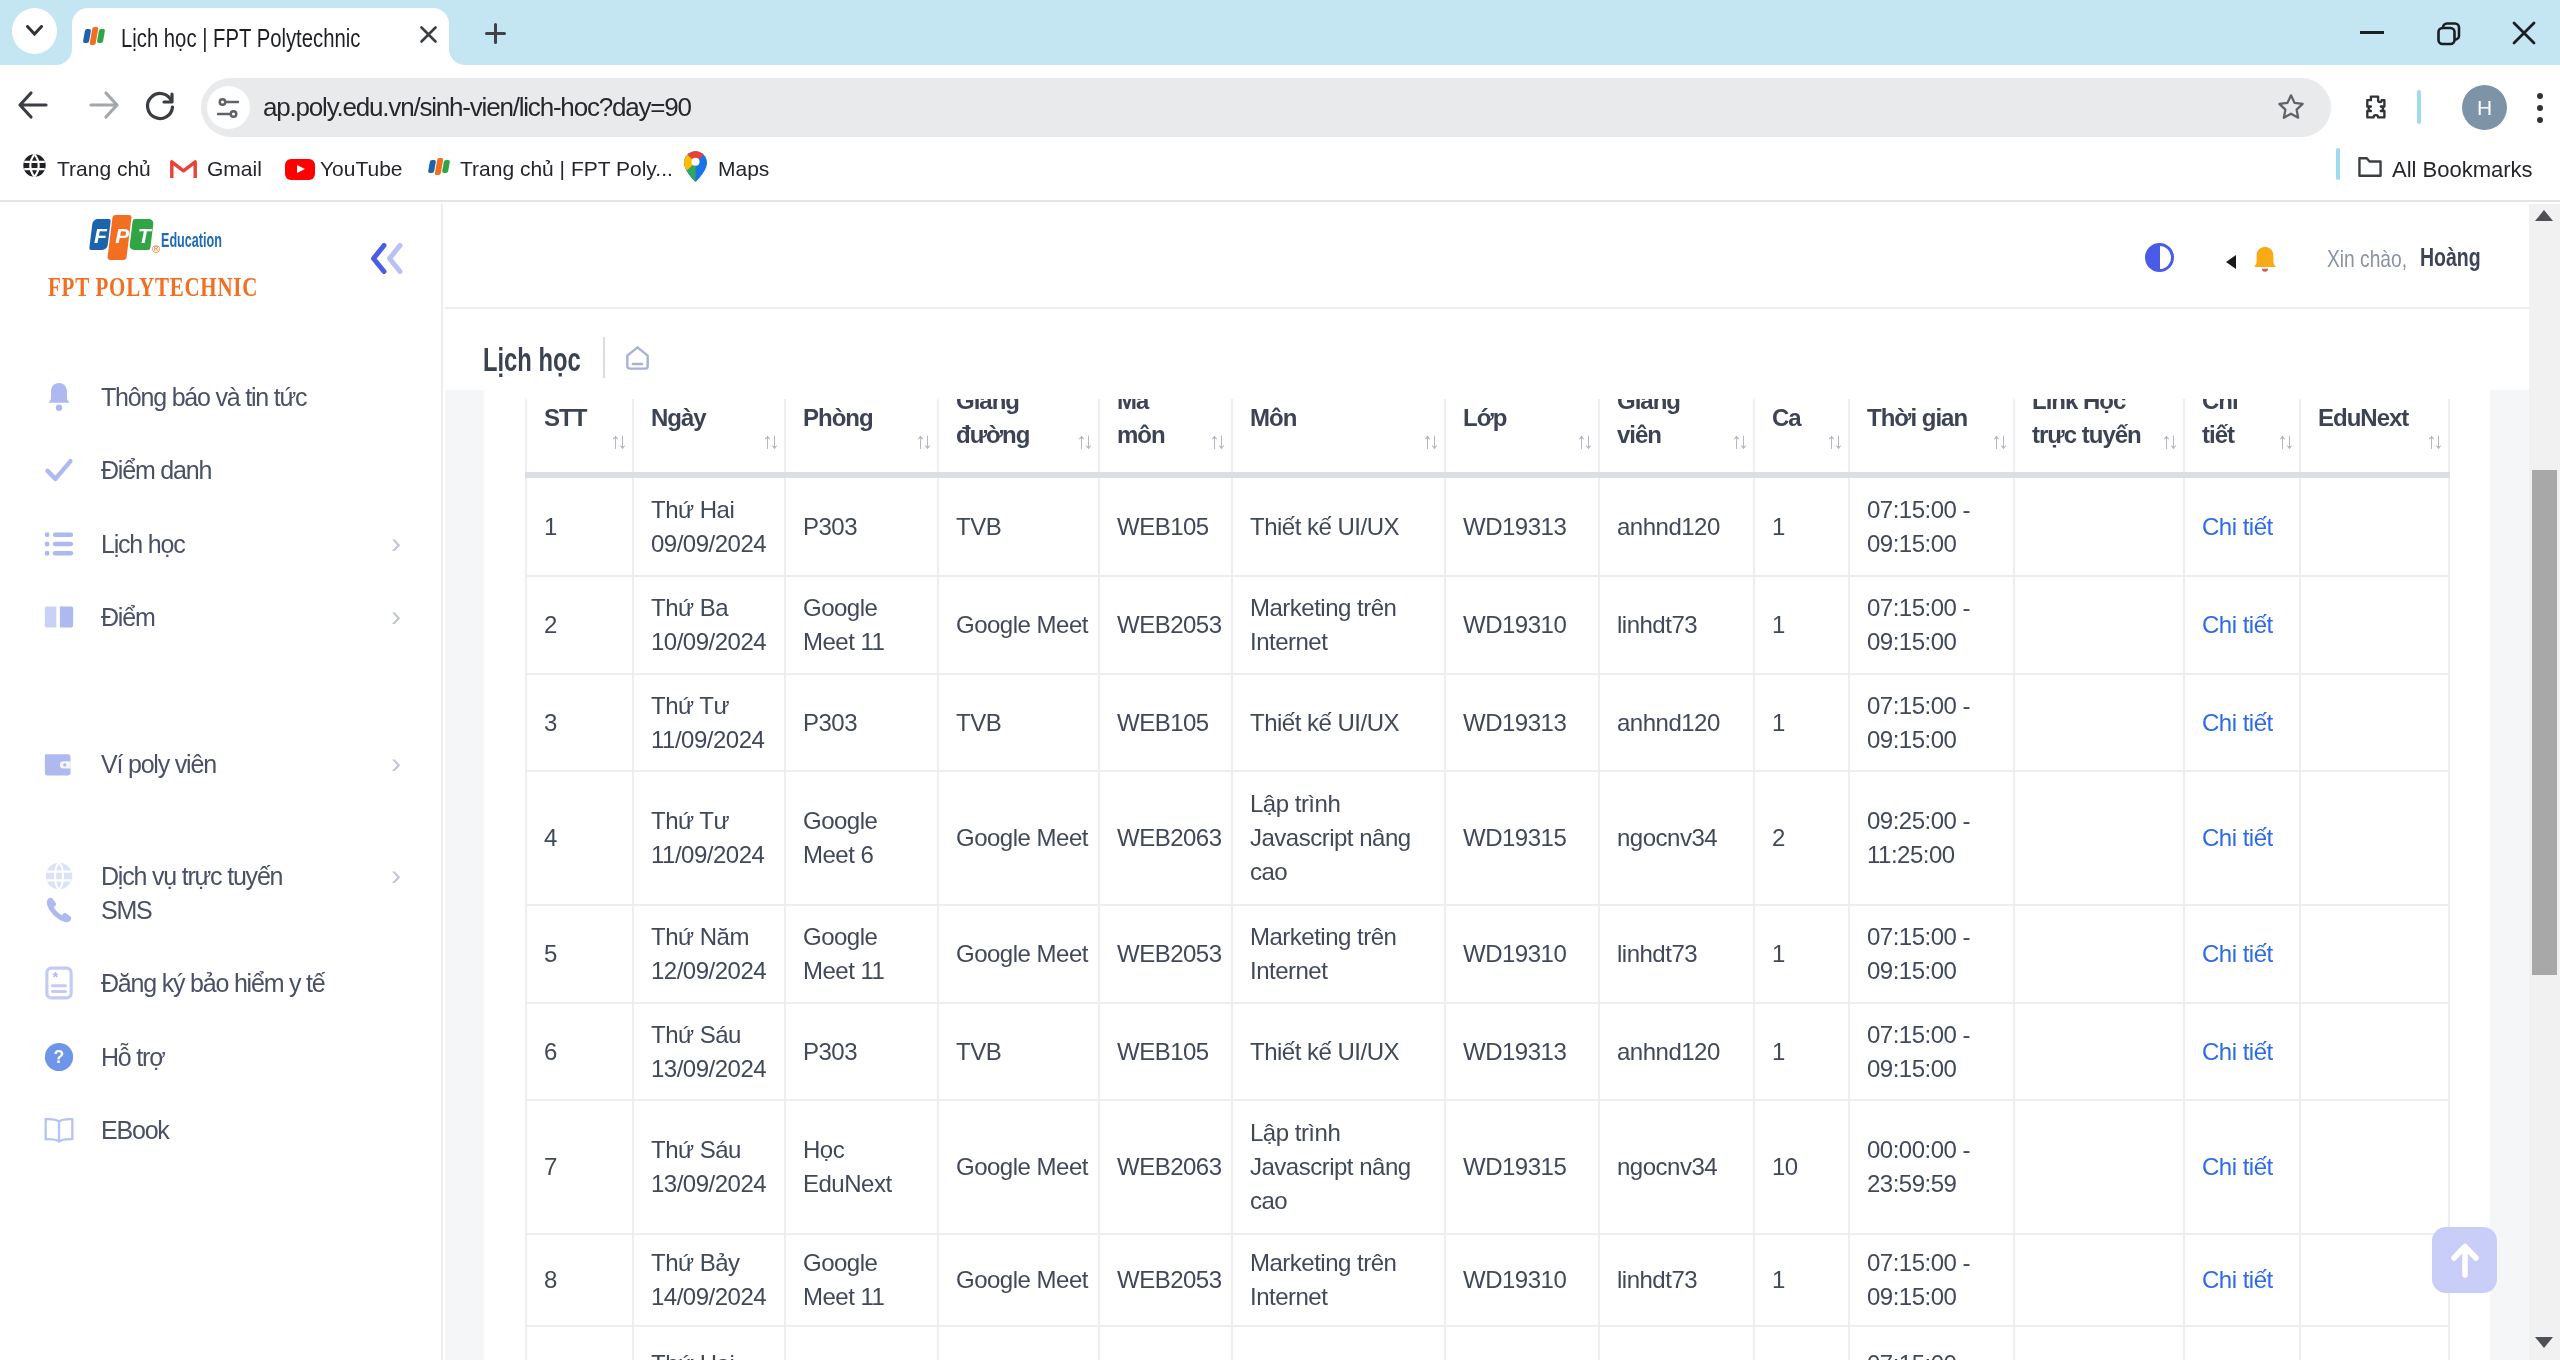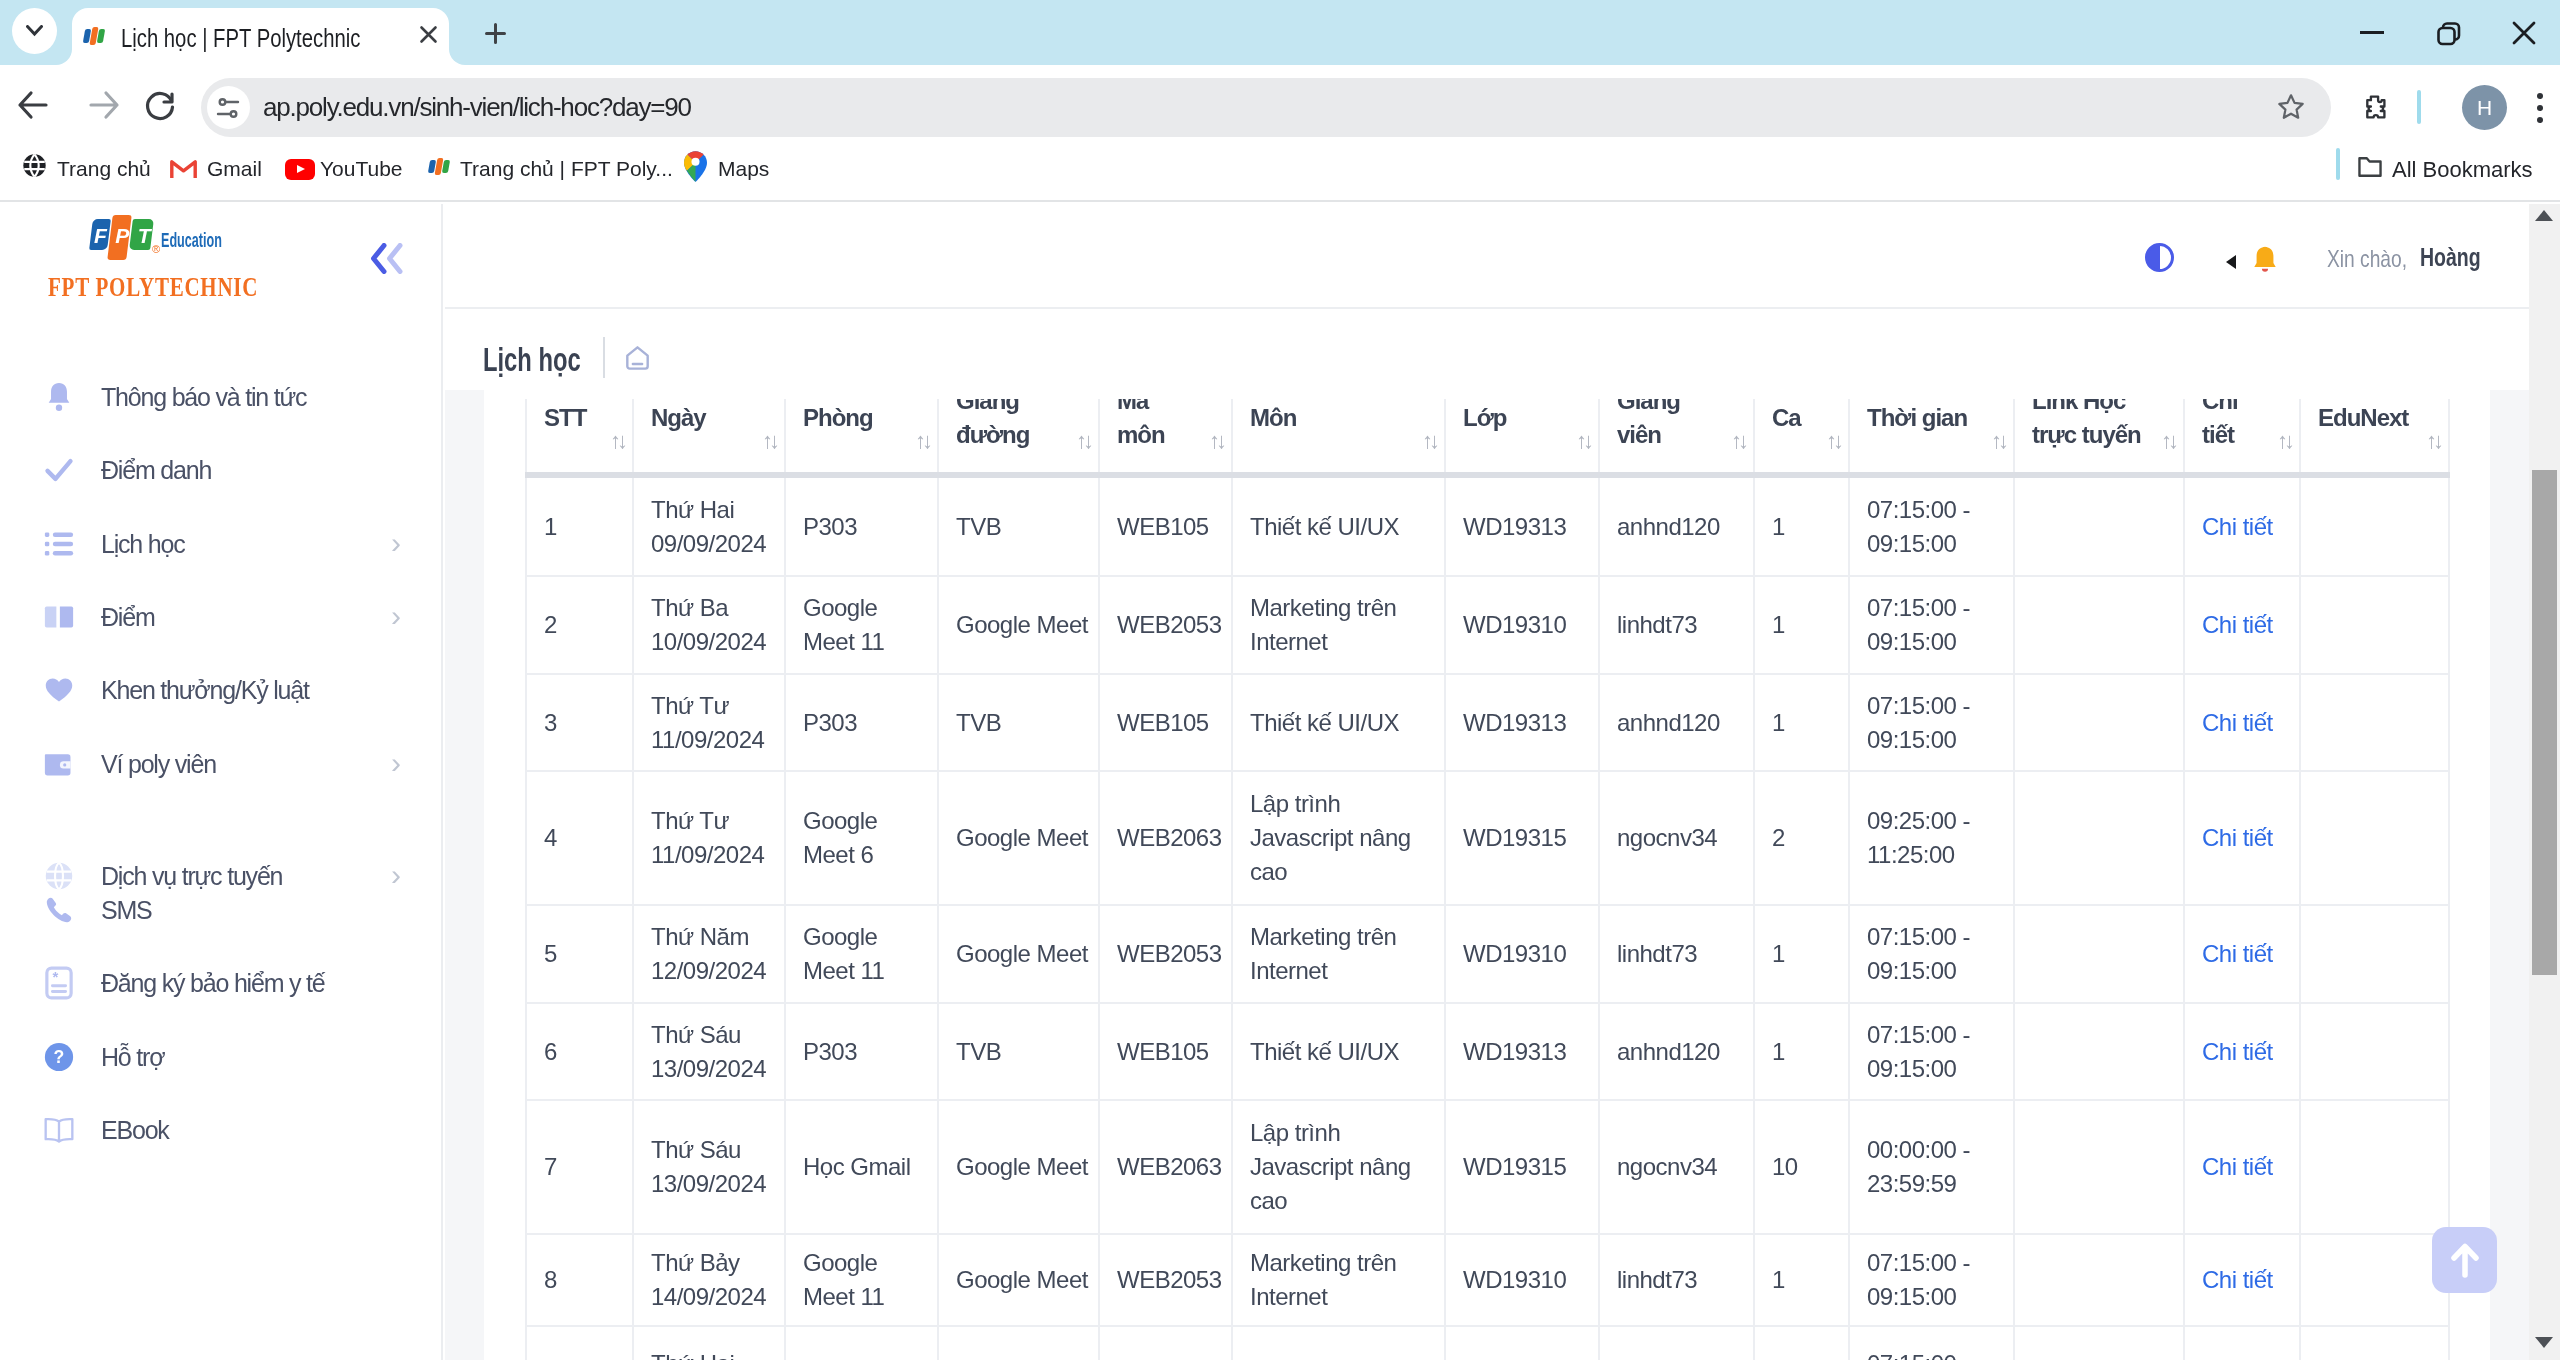--- a/index.html
+++ b/index.html
@@ -193,28 +193,20 @@
     </div>
     <div class="mi abs" style="top:579.9px">
       <span class="ic">
         <svg width="32" height="28" viewBox="0 0 34 30">
           <path d="M3 3 H14 V27 H3 a2 2 0 0 1 -2 -2 V5 a2 2 0 0 1 2 -2 Z" fill="#c9d2f5"></path>
           <path d="M18 3 H31 a2 2 0 0 1 2 2 V25 a2 2 0 0 1 -2 2 H18 Z" fill="#aeb9ef"></path>
         </svg>
       </span>
       <span class="t">Điểm</span>
       <span class="ch">›</span>
-    </div>
-    <div class="mi abs" style="top:653.2px">
-      <span class="ic">
-        <svg width="32" height="28" viewBox="0 0 34 30">
-          <path d="M17 28 C7 21 2 15.5 2 9.8 C2 5.4 5.4 2 9.8 2 C12.7 2 15.4 3.6 17 6 C18.6 3.6 21.3 2 24.2 2 C28.6 2 32 5.4 32 9.8 C32 15.5 27 21 17 28 Z" fill="#aeb9ef"></path>
-        </svg>
-      </span>
-      <span class="t">Khen thưởng/Kỷ luật</span>
     </div>
     <div class="mi abs" style="top:726.5px">
       <span class="ic">
         <svg width="32" height="28" viewBox="0 0 34 30">
           <path d="M3 4 H27 a3 3 0 0 1 3 3 V25 a3 3 0 0 1 -3 3 H4 a3 3 0 0 1 -3 -3 V5 a1 1 0 0 1 1 -1 Z" fill="#aeb9ef"></path>
           <path d="M30 12 H22 a4 4 0 0 0 0 8 H30 Z" fill="#fff" opacity="0.85"></path>
           <circle cx="23.5" cy="16" r="1.8" fill="#aeb9ef"></circle>
         </svg>
       </span>
       <span class="t">Ví poly viên</span>
@@ -408,21 +400,21 @@
             <td>anhnd120</td>
             <td>1</td>
             <td>07:15:00 -<br>09:15:00</td>
             <td></td>
             <td class="lnk">Chi tiết</td>
             <td></td>
           </tr>
           <tr style="height:134px">
             <td>7</td>
             <td>Thứ Sáu<br>13/09/2024</td>
-            <td>Học Gmail</td>
+            <td>Học EduNext</td>
             <td>Google Meet</td>
             <td>WEB2063</td>
             <td>Lập trình<br>Javascript nâng<br>cao</td>
             <td>WD19315</td>
             <td>ngocnv34</td>
             <td>10</td>
             <td>00:00:00 -<br>23:59:59</td>
             <td></td>
             <td class="lnk">Chi tiết</td>
             <td></td>

